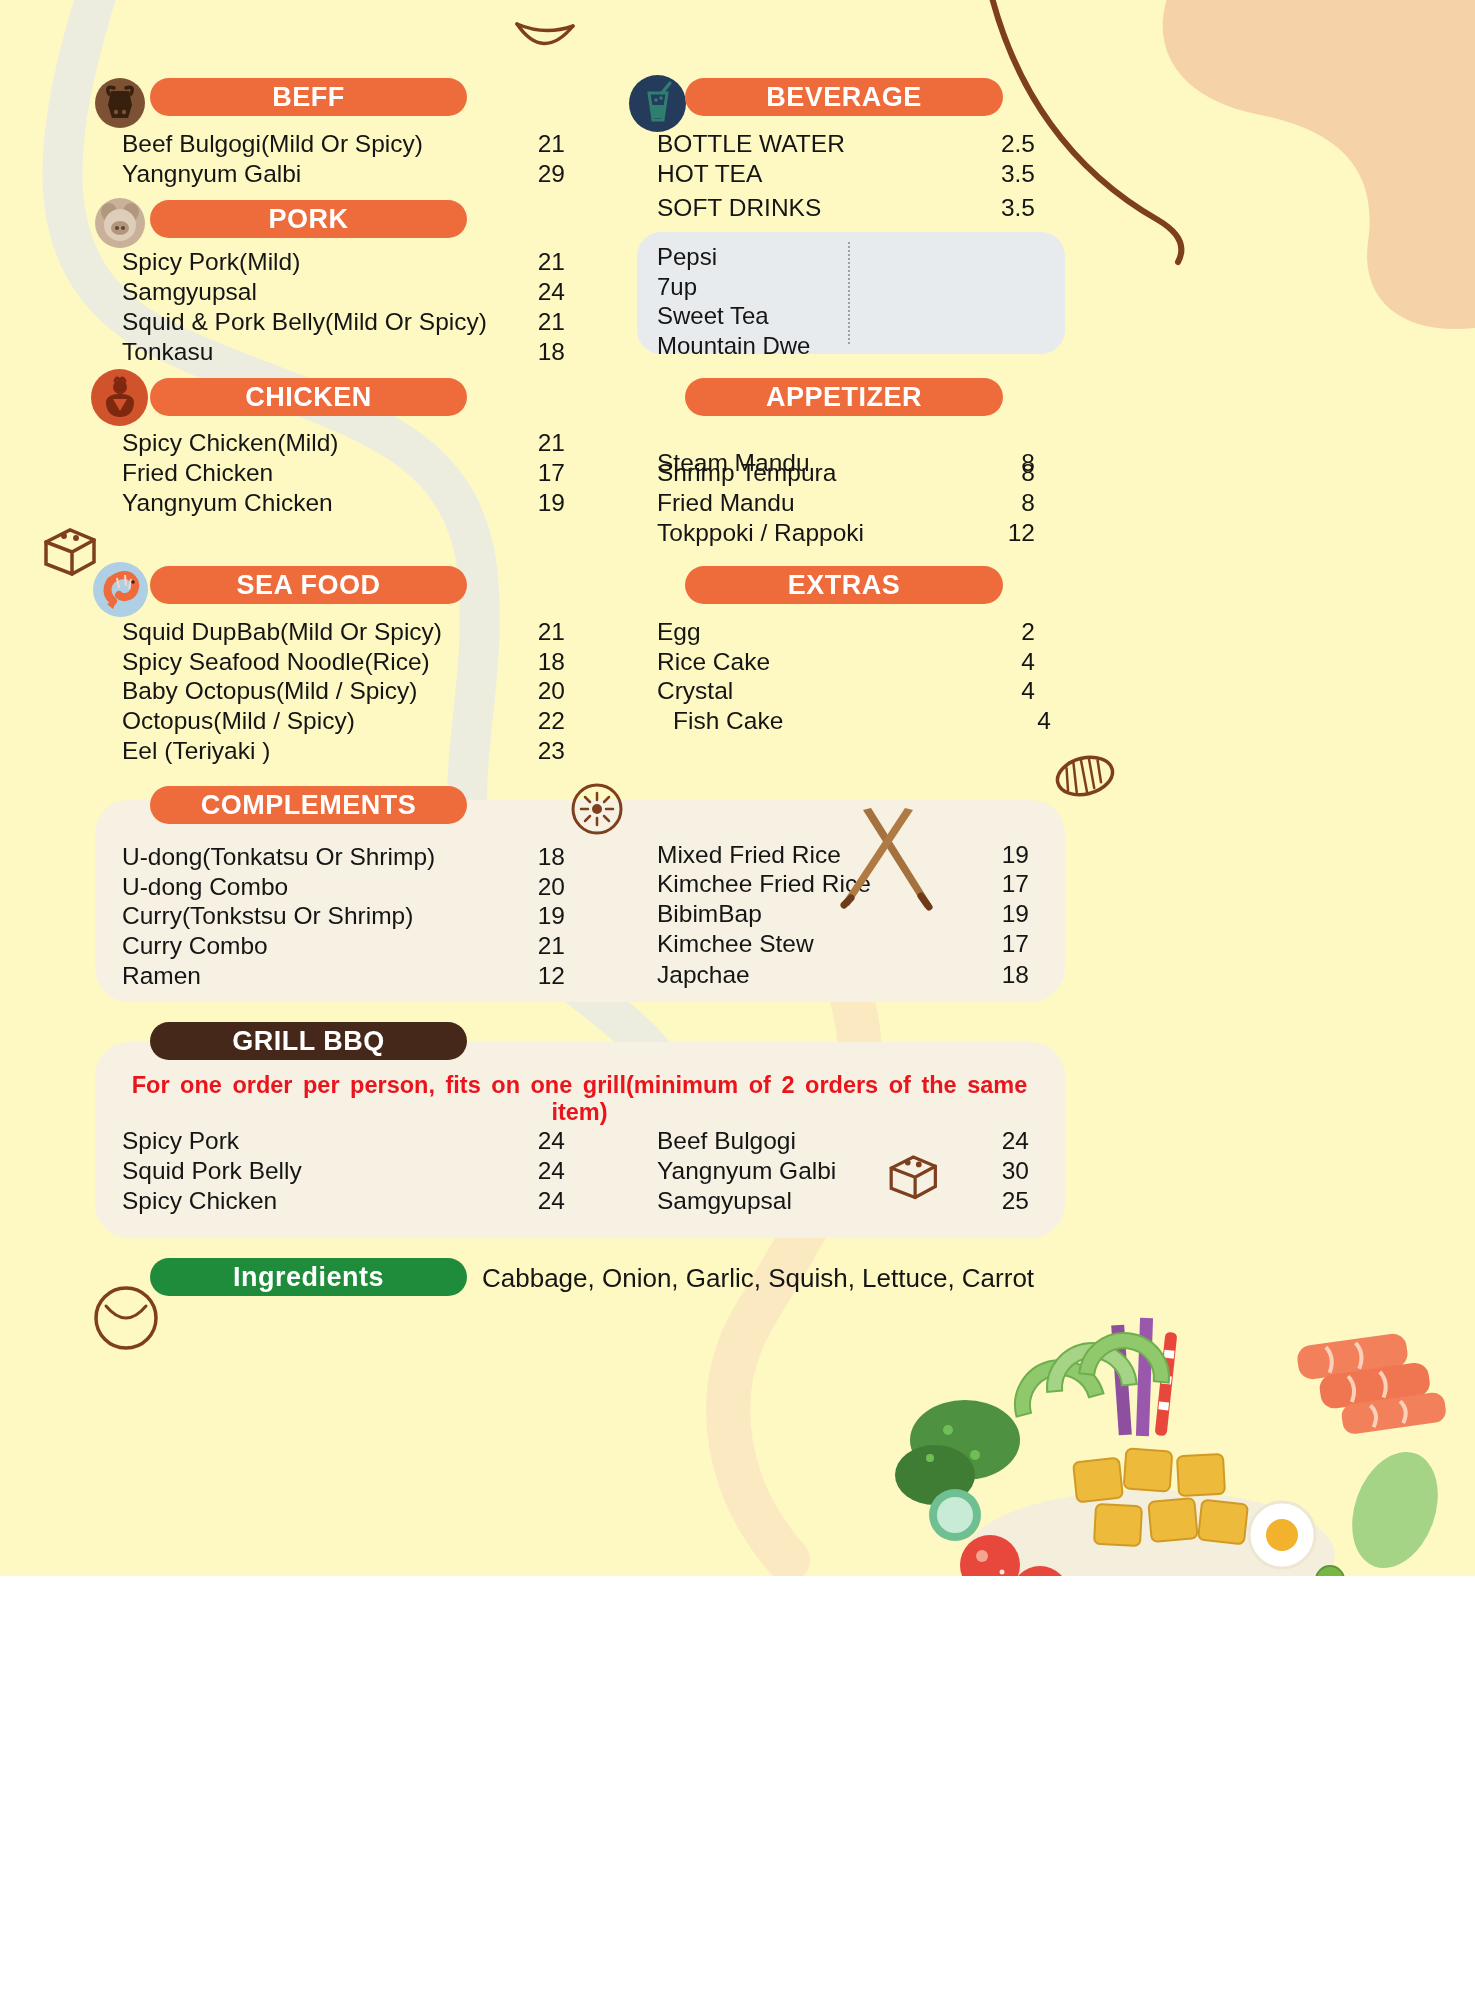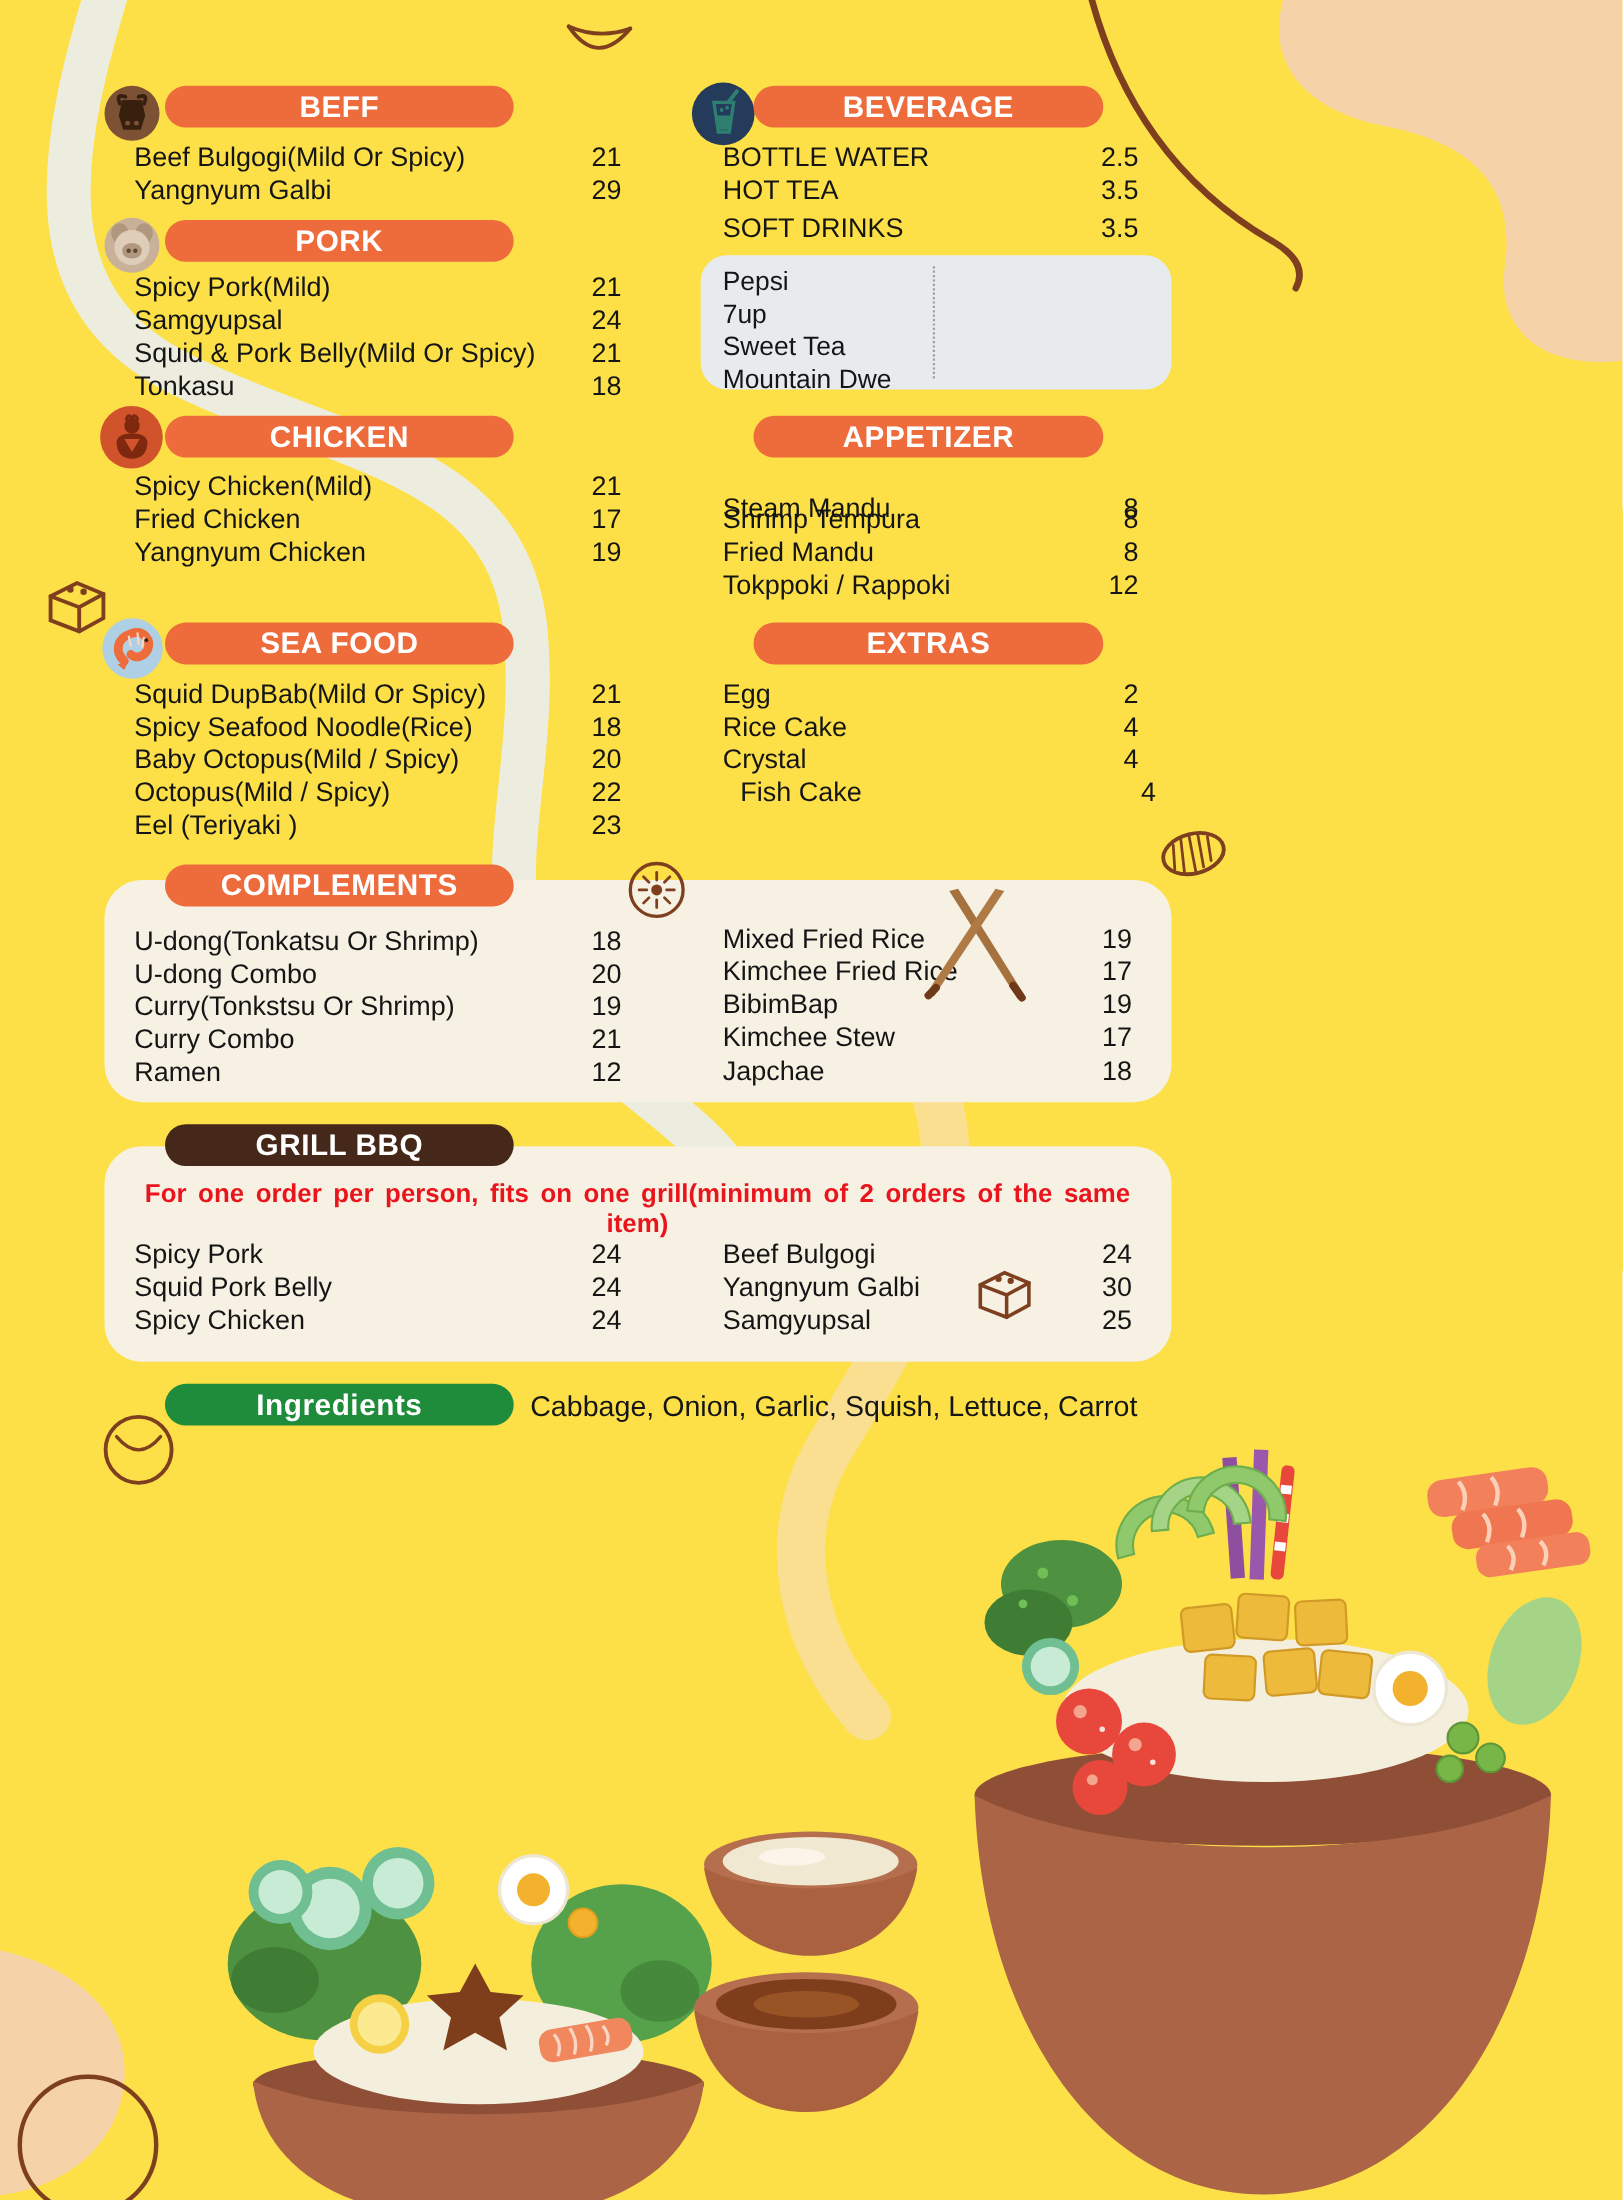--- a/index.html
+++ b/index.html
@@ -1,16 +1,16 @@
 <!DOCTYPE html>
 <html><head>
 <meta charset="utf-8">
 <style>
   html,body{margin:0;padding:0;background:#fff;}
-  #canvas{position:relative;width:1475px;height:2000px;overflow:hidden;background:#fde047;
+  #canvas{position:relative;width:1475px;height:1576px;overflow:hidden;background:#fef9c3;
           font-family:"Liberation Sans", sans-serif;color:#151515;}
   svg.layer{position:absolute;left:0;top:0;pointer-events:none;}
   #bg{z-index:0;}
   #food{z-index:1;top:1280px;}
   #fg{z-index:4;}
   .content{position:absolute;left:0;top:0;width:100%;height:100%;z-index:2;}
   .pill{position:absolute;height:38px;border-radius:21px;background:#EE6B3B;color:#fff;
         font-weight:bold;font-size:27px;display:flex;align-items:center;justify-content:center;
         letter-spacing:.5px;z-index:3;}
   .pill.brown{background:#45281A;}

